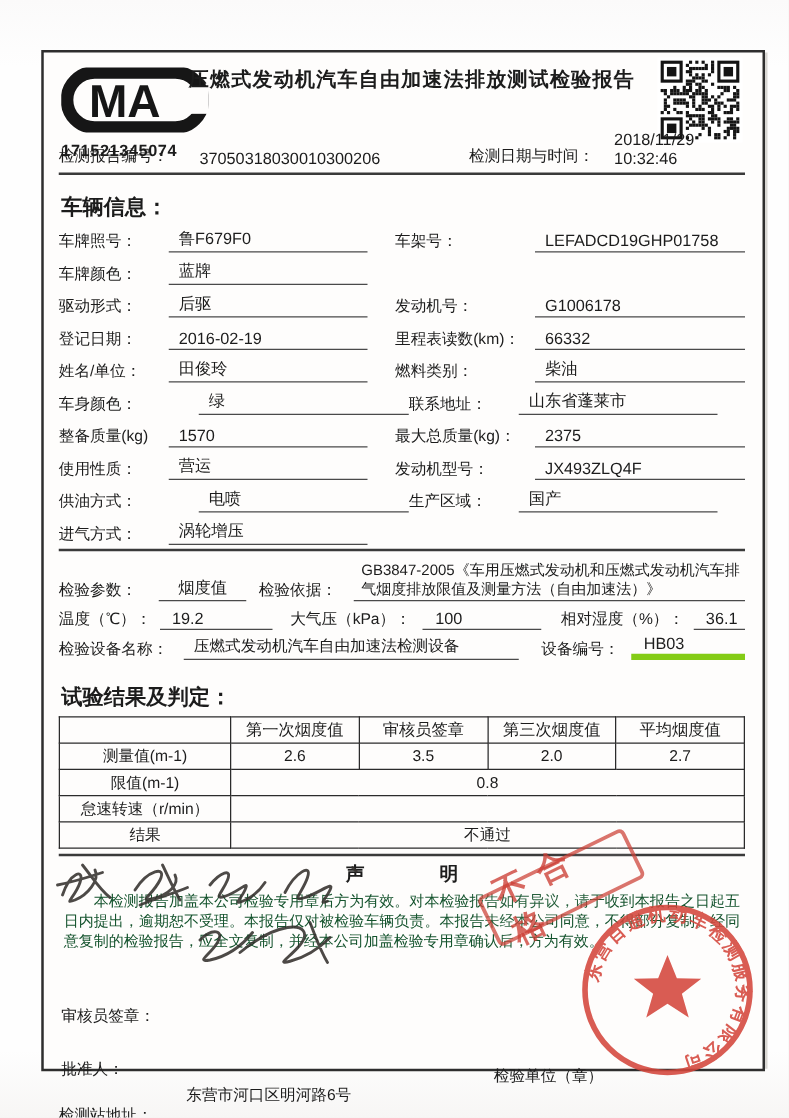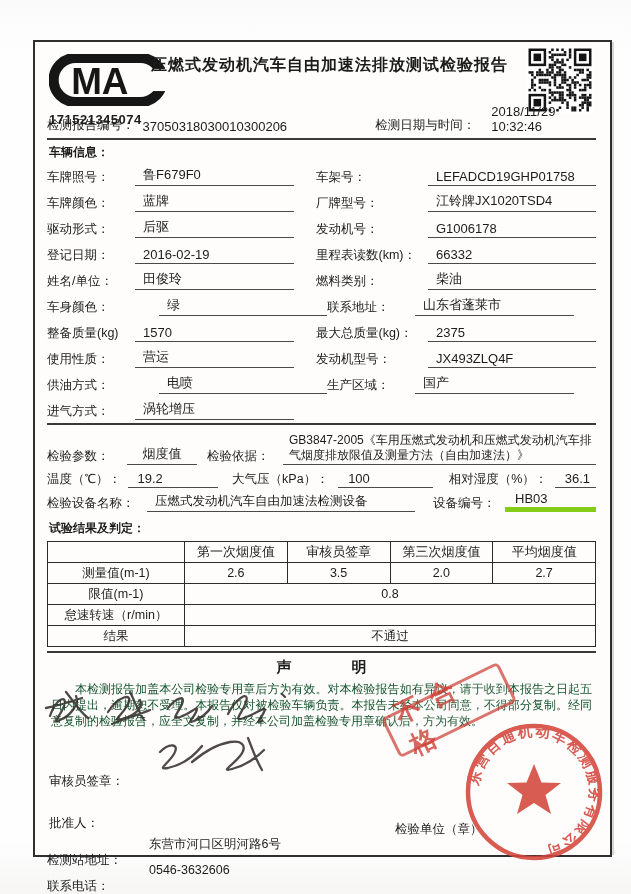--- a/index.html
+++ b/index.html
@@ -17,21 +17,21 @@
   .cma-number { font-size:13px; font-weight:bold; letter-spacing:.5px; margin-top:2px; }
   .doc-title { position:absolute; left:104px; top:6px; width:380px;
     font-size:16px; font-weight:bold; letter-spacing:1px; line-height:22px; }
   .qr { position:absolute; right:2px; top:-2px; width:68px; height:68px; background:#fff; }
   .meta-row { position:absolute; left:0; bottom:4px; width:100%;
     display:flex; align-items:flex-end; font-size:12.5px; }
   .meta-row .lab { white-space:nowrap; }
   .meta-row .val { font-size:13px; }
 
   
-  .section-title { font-size:12px; font-weight:bold; padding:4px 0 2px 2px; }
+  .section-title { font-size:17px; font-weight:bold; padding:14px 0 2px 2px; }
   .f-row { display:flex; height:26px; align-items:flex-end; padding-bottom:3px; }
   .half { display:flex; align-items:flex-end; }
   .half.l { width:49%; padding-right:22px; }
   .half.r { width:51%; }
   .f-lab { font-size:12.5px; white-space:nowrap; flex:0 0 auto;margin-top:32px; }
   .half.l .f-lab { width:88px; }
   .half.r .f-lab { width:112px; }
   .f-val { flex:1 1 auto; font-size:13px; border-bottom:1px solid #4a4a4a;
     padding:0 0 1px 8px; min-height:16px; white-space:nowrap; }
   .f-val.noline { border-bottom:none; }
@@ -311,21 +311,21 @@
                 <rect x="24" y="18" width="1" height="1" fill="#141414"></rect>
                 <rect x="24" y="19" width="1" height="1" fill="#141414"></rect>
                 <rect x="24" y="21" width="1" height="1" fill="#141414"></rect>
                 <rect x="24" y="22" width="1" height="1" fill="#141414"></rect>
               </g>
             </svg>
         </div>
 
         <div class="meta-row">
           <span class="lab">检测报告编号：</span>
-          <span class="val" style="width:210px;padding-left:8px;">37050318030010300206</span>
+          <span class="val" style="width:210px;padding-left:8px;text-align:center;">37050318030010300206</span>
           <span class="lab" style="margin-left:54px;">检测日期与时间：</span>
           <span class="val" style="padding-left:16px;">2018/11/29 10:32:46</span>
         </div>
       </div>
 
       <div>
         <div class="section-title">车辆信息：</div>
         <div>
           <div class="f-row">
             <div class="half l">
@@ -334,24 +334,20 @@
               </div>
             <div class="half r">
                 <span class="f-lab">车架号：</span>
                 <span class="f-val">LEFADCD19GHP01758</span>
               </div>
           </div>
           <div class="f-row">
             <div class="half l">
                 <span class="f-lab">车牌颜色：</span>
                 <span class="f-val">蓝牌</span>
-              </div>
-            <div class="half r">
-                <span class="f-lab">厂牌型号：</span>
-                <span class="f-val">江铃牌JX1020TSD4</span>
               </div>
           </div>
           <div class="f-row">
             <div class="half l">
                 <span class="f-lab">驱动形式：</span>
                 <span class="f-val">后驱</span>
               </div>
             <div class="half r">
                 <span class="f-lab">发动机号：</span>
                 <span class="f-val">G1006178</span>

